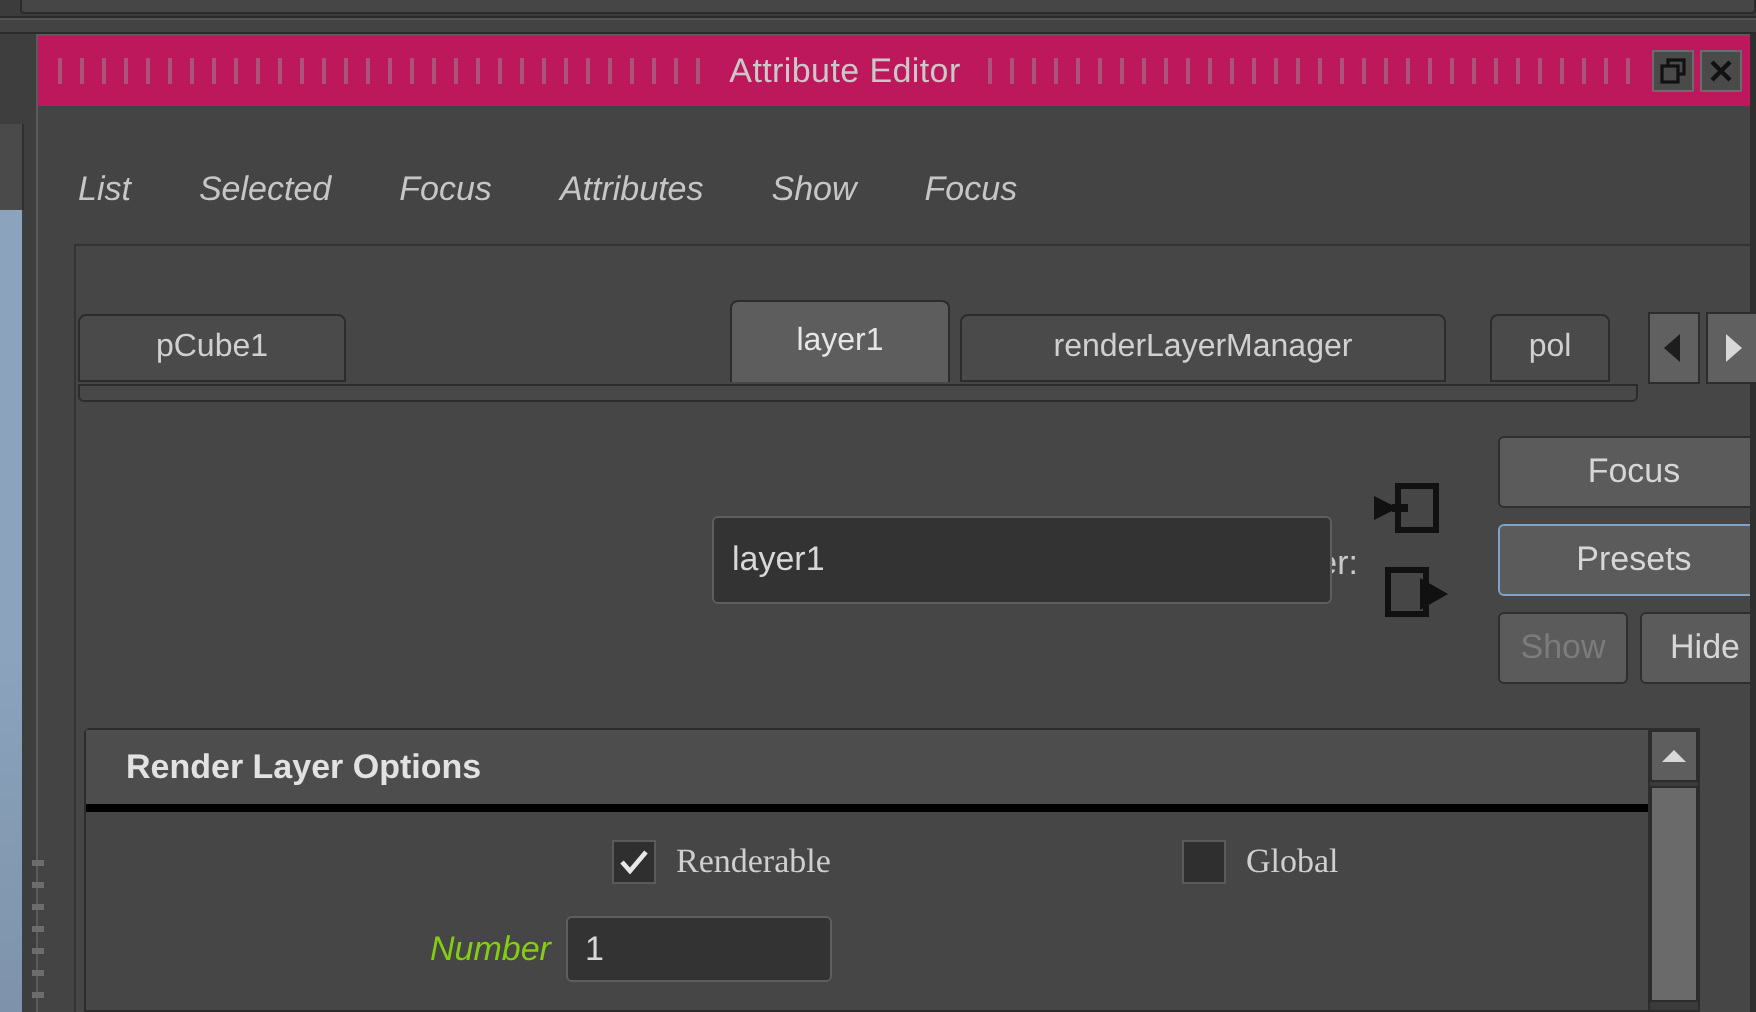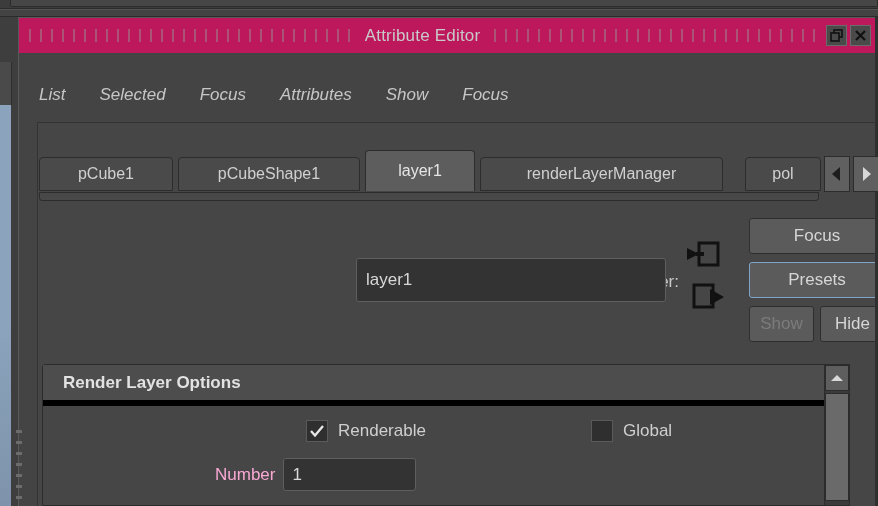--- a/index.html
+++ b/index.html
@@ -153,34 +153,34 @@
   .btn.small { width: 65px; height: 36px; margin-bottom: 0; }
   .btn.disabled { color: #7c7c7c; }
 
   
   .rlo-panel {
     position: absolute; left: 42px; top: 364px; width: 790px; height: 142px;
     background: #4a4a4a; border: 1px solid #2c2c2c; box-sizing: border-box;
     border-radius: 3px 3px 0 0;
   }
   .rlo-header {
-    height: 41px; background: #4d4d4d; border-bottom: 6px solid #000000;
+    height: 41px; background: #4d4d4d; border-bottom: 4px solid #000000;
     display: flex; align-items: center; padding-left: 20px;
     color: #e2e2e2; font-size: 17px; font-weight: bold; box-sizing: border-box;
   }
   .rlo-body { position: relative; height: 99px; background: #464646; }
   .chk-row { position: absolute; left: 0; top: 14px; width: 100%; height: 30px; }
   .chkbox {
     width: 22px; height: 22px; background: #2f2f2f; border: 1px solid #5a5a5a;
     box-sizing: border-box; display: flex; align-items: center; justify-content: center;
   }
-  .chk-group { position: absolute; display: flex; align-items: center; gap: 10px; }
+  .chk-group { position: absolute; display: flex; align-items: center; gap: 10px; font-family: Liberation Serif, serif; }
   .chk-label { color: #cfcfcf; font-size: 17px; }
   .num-row { position: absolute; left: 0; top: 52px; display: flex; align-items: center; }
-  .num-label { color: #f9a8d4; font-size: 17px; }
+  .num-label { color: #84cc16; font-size: 17px; font-style: italic; }
   .num-input {
     width: 133px; height: 33px; background: #333333; border: 1px solid #5e5e5e;
     border-radius: 3px; box-sizing: border-box; display: flex; align-items: center;
     padding-left: 8px; color: #d8d8d8; font-size: 17px; margin-left: 8px;
   }
 
   
   .rlo-scroll {
     position: absolute; left: 824px; top: 364px; width: 26px; height: 142px;
     background: #3b3b3b; border: 1px solid #2c2c2c; box-sizing: border-box;
@@ -243,24 +243,23 @@
       <div class="menu-item">Show</div>
       <div class="menu-item">Focus</div>
     </div>
 
     <div class="content-frame"></div>
 
     <div class="tabbar">
       <div class="tab-underline"></div>
       <div class="tabs-row">
         <div class="tab" style="left:0px;   width:134px;">pCube1</div>
-        <div class="tab" style="left:139px; width:182px;">pCubeShape1</div>
         <div class="tab active" style="left:326px; width:110px;">layer1</div>
         <div class="tab" style="left:441px; width:243px;">renderLayerManager</div>
-        <div class="tab" style="left:706px; width:76px;">pol</div>
+        <div class="tab" style="left:706px; width:60px;">pol</div>
         <div class="tab-arrows">
           <div class="tab-arrow">
             <svg width="12" height="16" viewBox="0 0 12 16">
               <path d="M9 1 L9 15 L1 8 Z" fill="#1d1d1d"></path>
             </svg>
           </div>
           <div class="tab-arrow">
             <svg width="12" height="16" viewBox="0 0 12 16">
               <path d="M3 1 L3 15 L11 8 Z" fill="#d8d8d8"></path>
             </svg>

